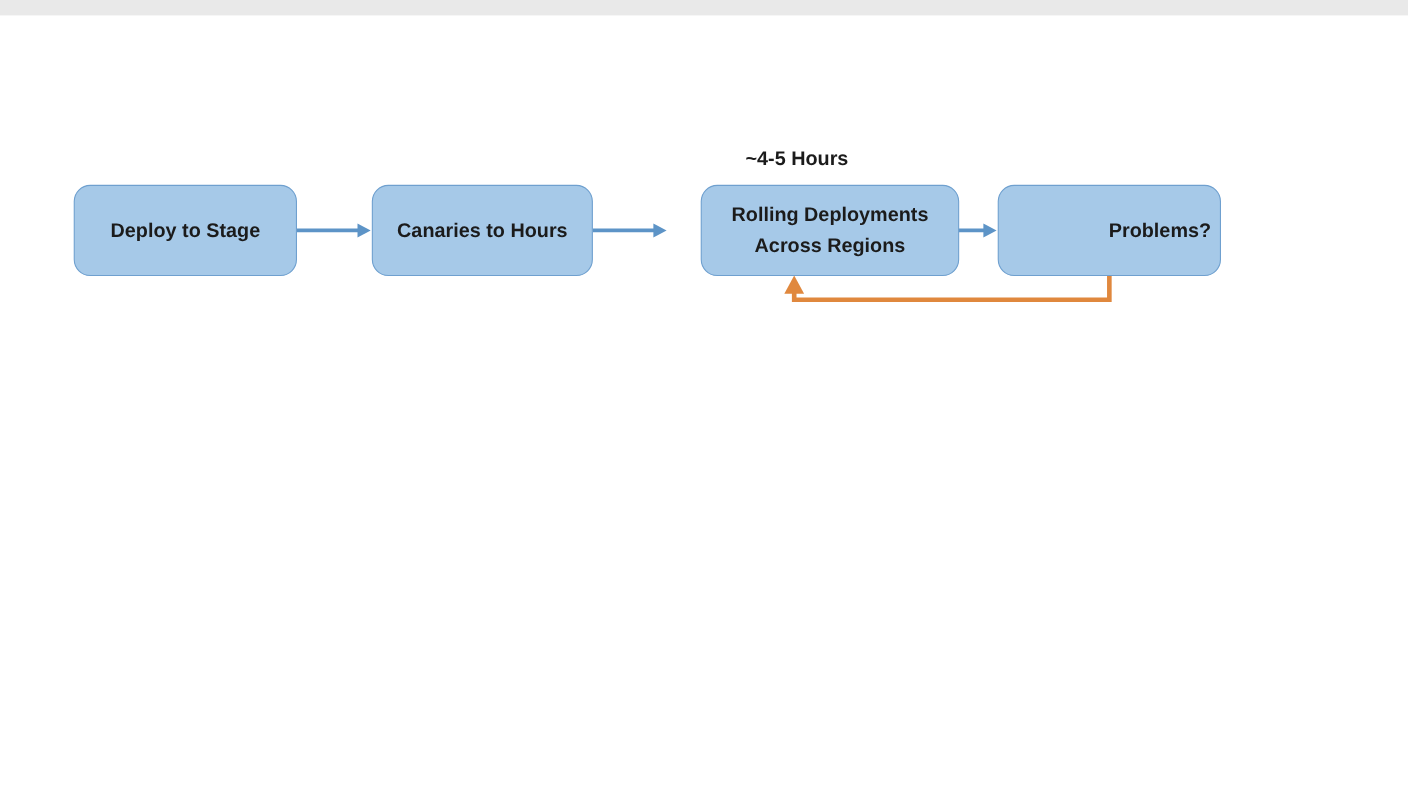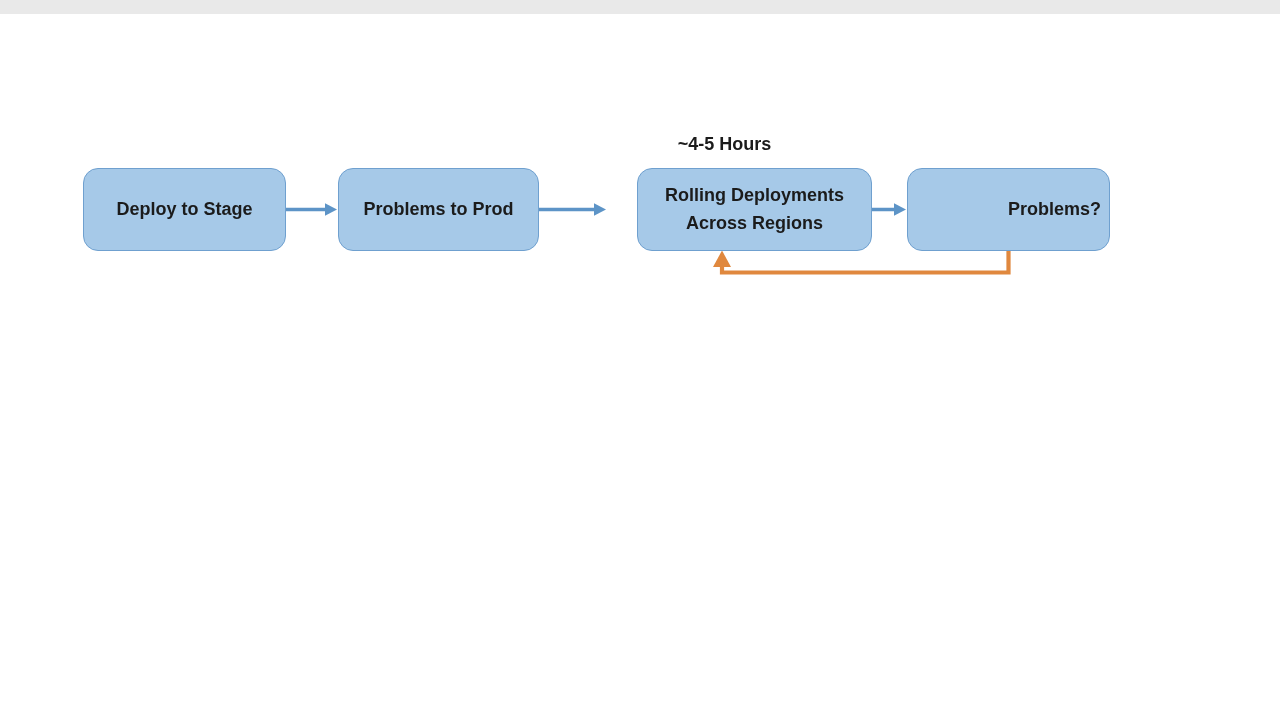--- a/index.html
+++ b/index.html
@@ -61,21 +61,21 @@
     justify-content:center;
     text-align:center;
     padding:0 8px;
   }
   .node-label{
     font-size:18px;
     font-weight:bold;
     color:var(--text);
     line-height:1.55;
   }
-  .node-1{left:83px;width:203px;}
+  .node-1{left:67px;width:203px;}
   .node-2{left:338px;width:201px;}
   .node-3{left:637px;width:235px;}
   .node-4{left:907px;width:203px;justify-content:flex-end;}
   .timing-label{
     position:absolute;
     left:607px;
     top:120px;
     width:235px;
     text-align:center;
     font-size:18px;
@@ -111,21 +111,21 @@
     </g>
   </svg>
 
   <div class="timing-label">~4-5 Hours</div>
 
   <div class="node node-1">
     <span class="node-label">Deploy to Stage</span>
   </div>
 
   <div class="node node-2">
-    <span class="node-label">Problems to Prod</span>
+    <span class="node-label">Canaries to Hours</span>
   </div>
 
   <div class="node node-3">
     <span class="node-label">Rolling Deployments Across Regions</span>
   </div>
 
   <div class="node node-4">
     <span class="node-label">Problems?</span>
   </div>
 

